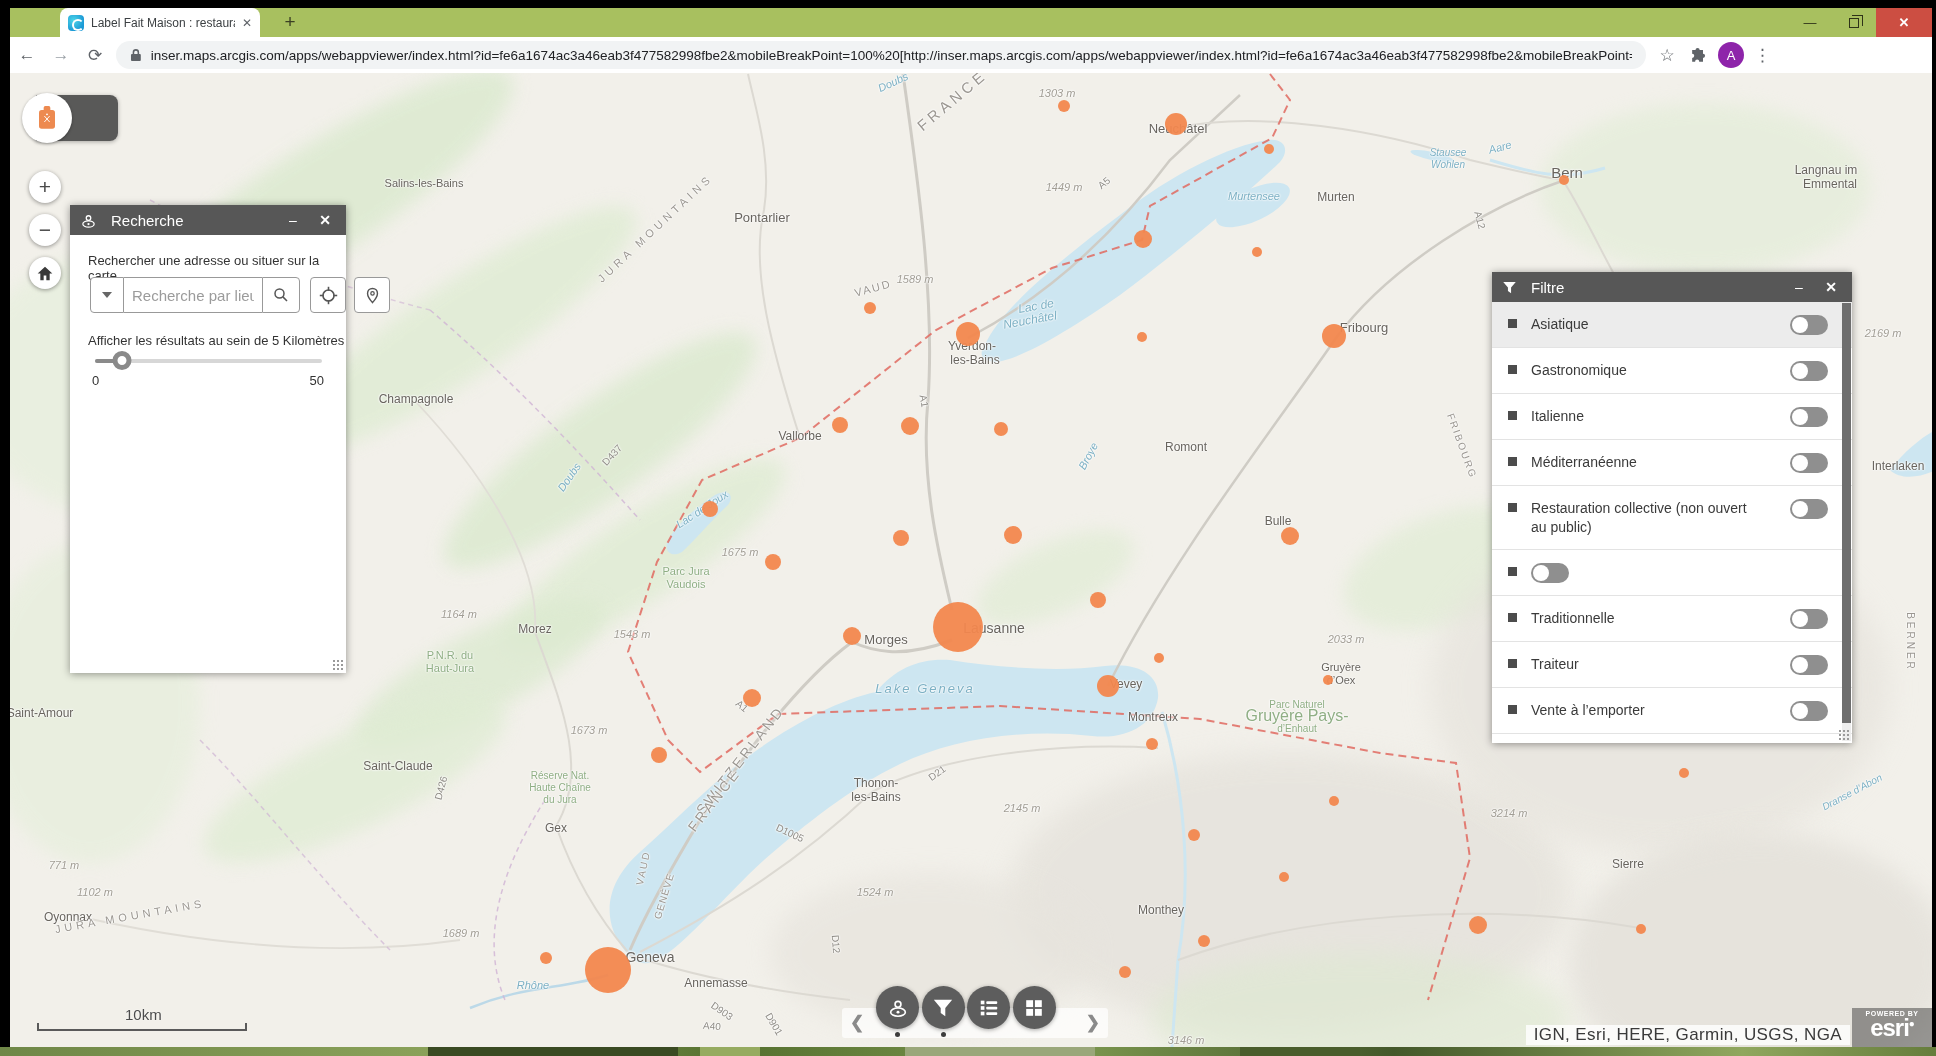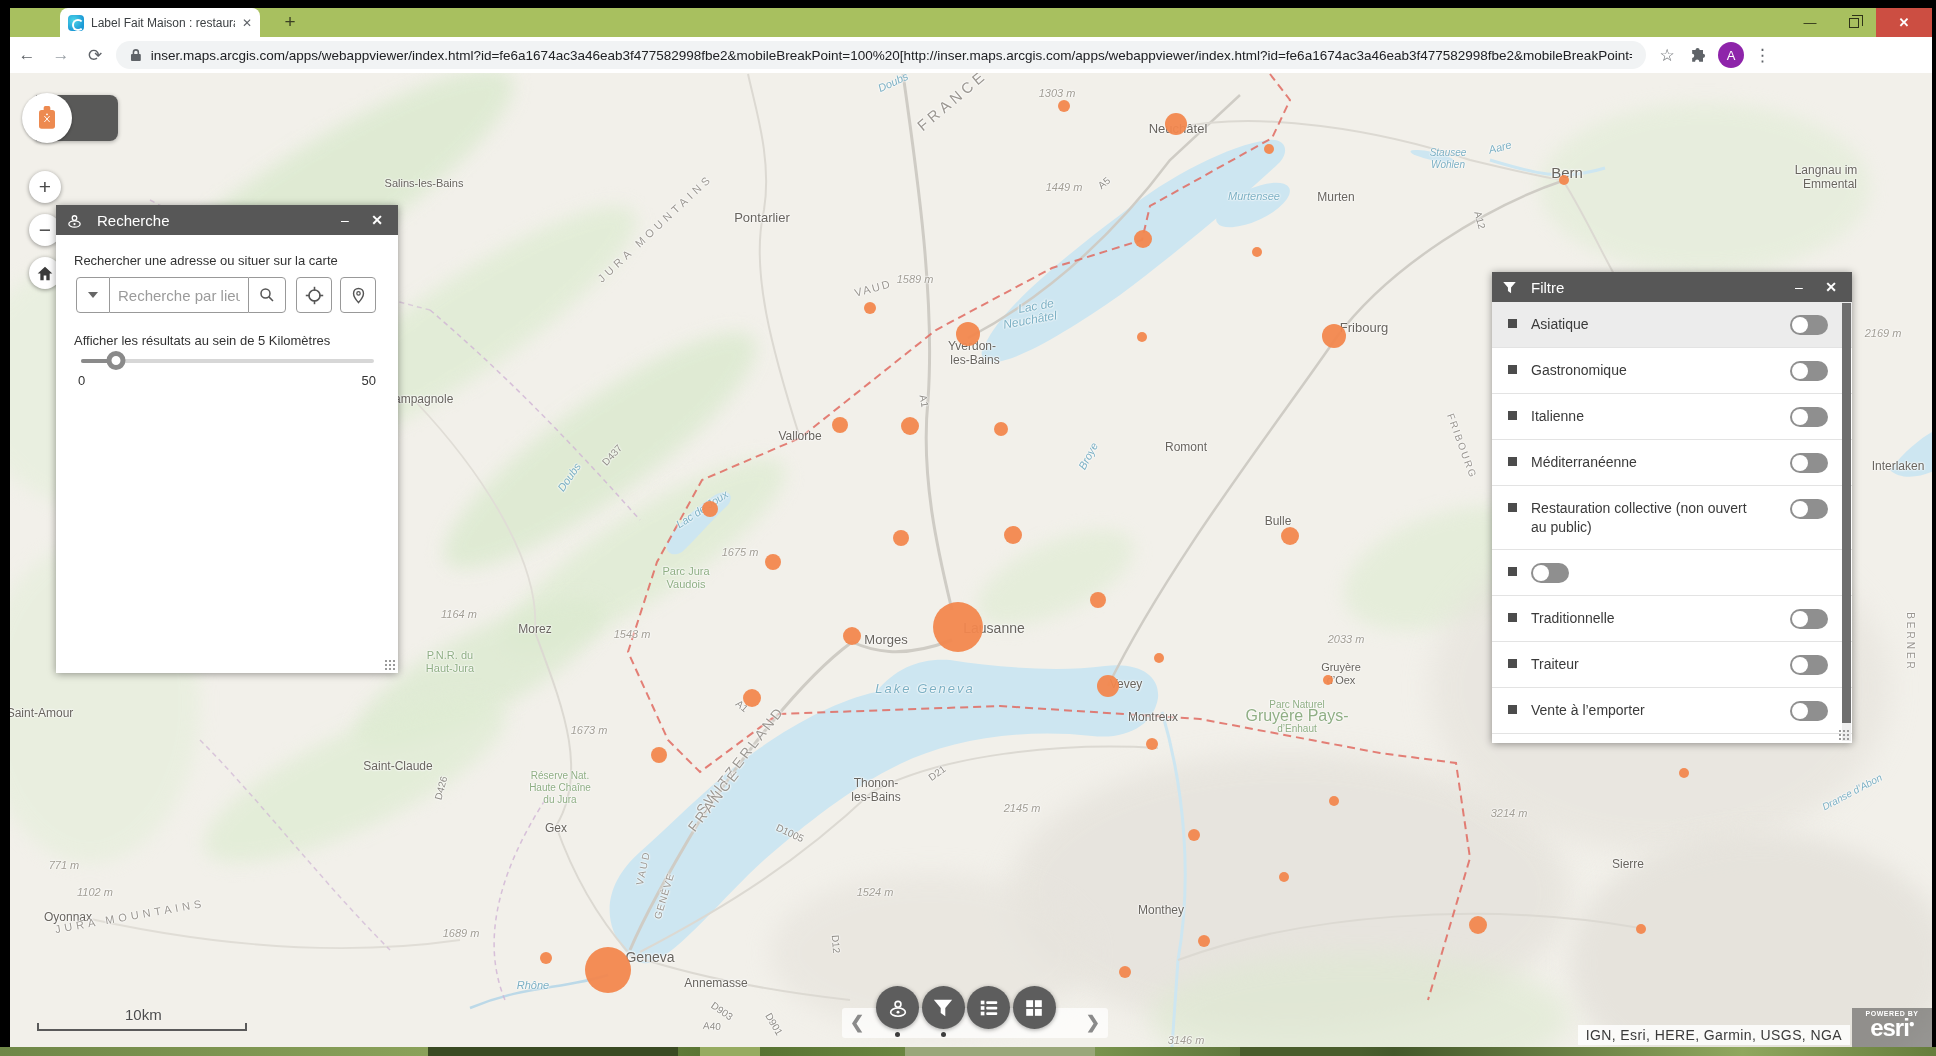--- a/index.html
+++ b/index.html
@@ -87,21 +87,21 @@
   
   .dock { position:absolute; left:842px; top:1008px; width:266px; height:30px; background:rgba(255,255,255,.72); border-radius:3px; z-index:25; }
   .dock-chev { position:absolute; top:4px; color:#8a8a8a; font-size:17px; font-weight:bold; cursor:pointer; }
   .dock-btn { position:absolute; top:-22px; width:43px; height:43px; border-radius:50%; background:#5d5d5d; box-shadow:0 1px 4px rgba(0,0,0,.35); display:flex; align-items:center; justify-content:center; cursor:pointer; }
   .dock-dot { position:absolute; top:24px; width:5px; height:5px; border-radius:50%; background:#3c3c3c; }
 
   
   .scalebar { position:absolute; left:37px; top:1023px; width:210px; height:8px; border-left:2px solid #5a5a5a; border-right:2px solid #5a5a5a; border-bottom:2px solid #5a5a5a; z-index:15; }
   .scale-text { position:absolute; left:125px; top:1006px; font-size:15px; color:#4c4c4c; z-index:15; text-shadow:0 0 2px #fff; }
   .attrib { position:absolute; right:86px; top:1025px; height:20px; background:rgba(255,255,255,.8); display:flex; align-items:center; padding:0 8px; z-index:15; }
-  .attrib span { font-size:14px; color:#3a3a3a; letter-spacing:.4px; white-space:nowrap; }
+  .attrib span { font-size:17px; color:#3a3a3a; letter-spacing:.4px; white-space:nowrap; }
   .esri-block { position:absolute; right:4px; top:1008px; width:80px; height:39px; background:rgba(60,60,60,.5); z-index:16; text-align:center; padding:2px 6px; }
   .poweredby { font-size:7px; color:#fff; letter-spacing:.5px; font-weight:bold; }
   .esri-word { font-size:24px; color:#fff; font-weight:bold; line-height:.9; letter-spacing:-1px; }
 
   .wallpaper { position:absolute; left:0; right:0; bottom:0; height:9px; background:linear-gradient(90deg,#6f8747,#8aa159 22%,#55702f 38%,#7e9950 55%,#44582a 72%,#90a75e 90%,#667d3c); z-index:40; }
   .wp-seg { position:absolute; top:0; height:9px; }
 </style>
 </head>
 <body>
 
@@ -346,21 +346,21 @@
   </div>
 
   <div class="zoombtn" style="top:171px">+</div>
   <div class="zoombtn" style="top:214px">−</div>
   <div class="zoombtn" style="top:257px">
     <svg width="16" height="15" viewBox="0 0 24 22">
         <path d="M12,1 L1,11 H5 V21 H10 V14 H14 V21 H19 V11 H23 Z" fill="#3a3a3a"></path>
       </svg>
   </div>
 
-  <div class="panel" style="left:56px;top:205px;width:342px;height:468px">
+  <div class="panel" style="left:70px;top:205px;width:276px;height:468px">
     <div class="panel-head">
       <svg width="17" height="17" viewBox="0 0 24 24">
           <ellipse cx="12" cy="17" rx="8" ry="4.5" fill="none" stroke="#fff" stroke-width="1.8"></ellipse>
           <circle cx="12" cy="8.5" r="3.2" fill="none" stroke="#fff" stroke-width="1.8"></circle>
           <circle cx="12" cy="17" r="1.6" fill="#fff"></circle>
         </svg>
       <span class="panel-title">Recherche</span>
       <span class="panel-min">–</span>
       <span class="panel-close">✕</span>
     </div>

